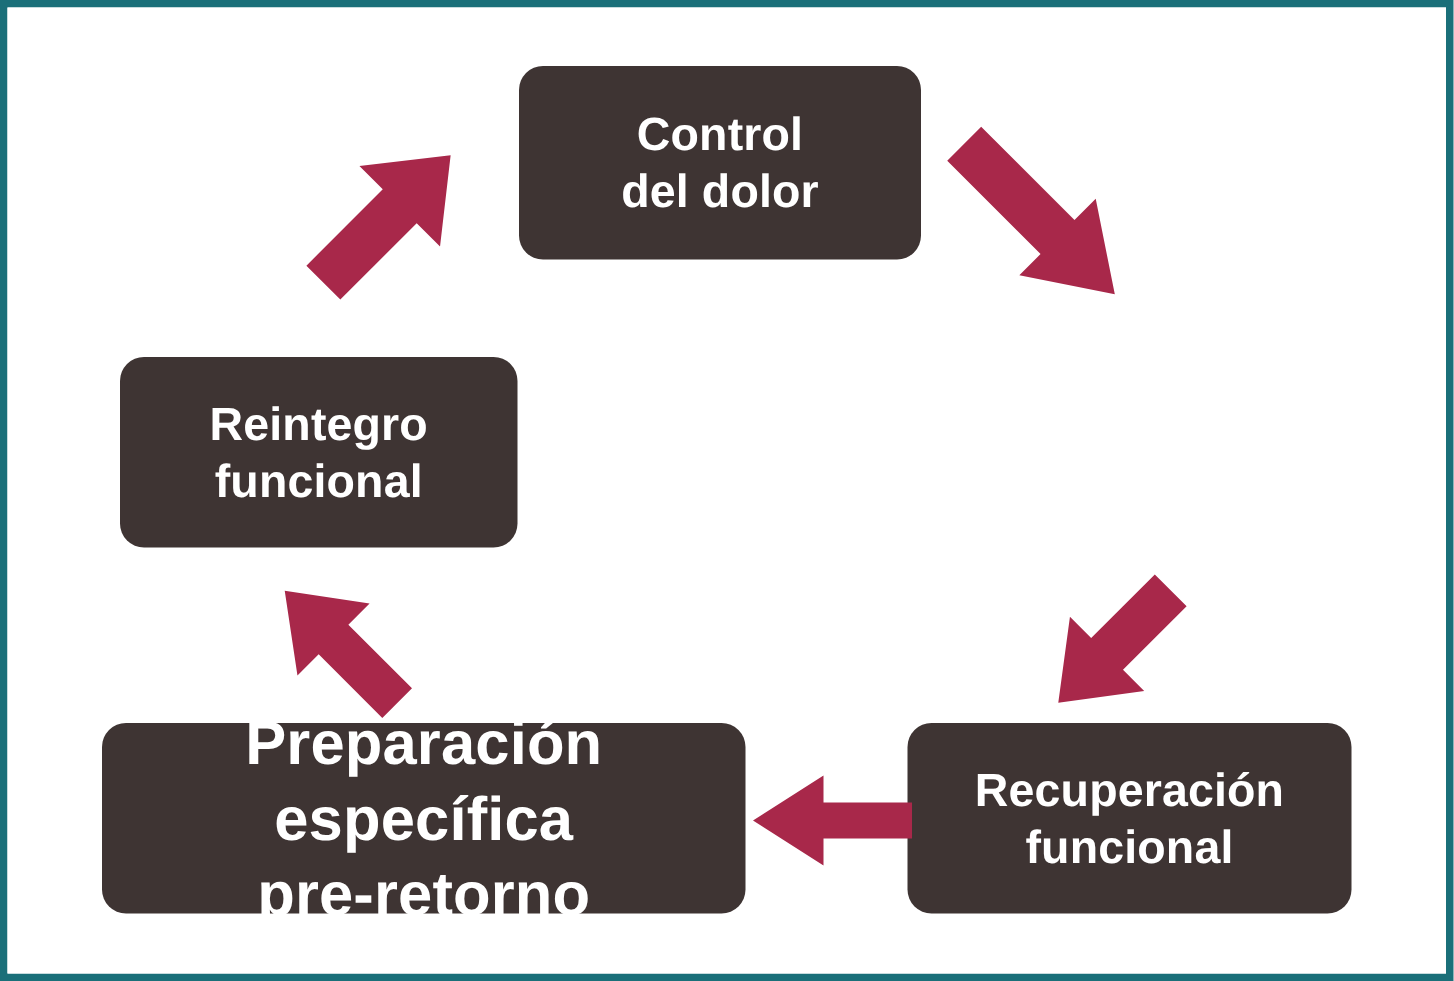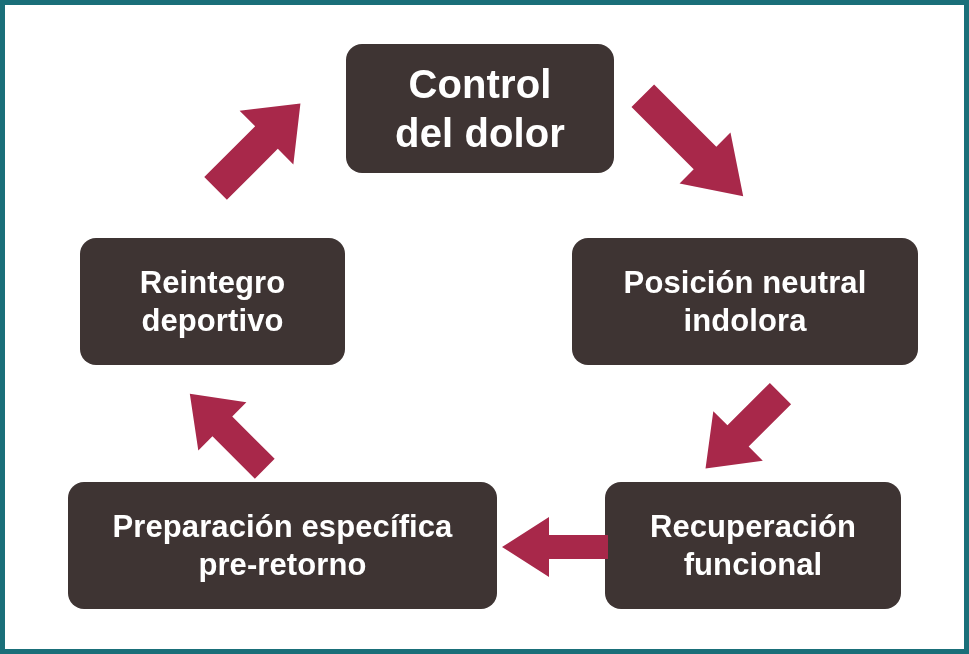--- a/index.html
+++ b/index.html
@@ -58,24 +58,24 @@
     font-weight: bold;
     line-height: 1.22;
     letter-spacing: 0.1px;
     padding: 4px 10px;
   }
   .node-label {
     display: block;
     white-space: pre-line;
   }
 
-  #node-control       { left: 346px; top: 44px;  width: 268px; height: 129px; font-size: 40px; }
+  #node-control       { left: 346px; top: 44px;  width: 268px; height: 129px; font-size: 31px; }
   #node-posicion      { left: 572px; top: 238px; width: 346px; height: 127px; font-size: 31px; }
   #node-recuperacion  { left: 605px; top: 482px; width: 296px; height: 127px; font-size: 31px; align-items: center; }
-  #node-preparacion   { left: 68px;  top: 482px; width: 429px; height: 127px; font-size: 31px; }
+  #node-preparacion   { left: 68px;  top: 482px; width: 429px; height: 127px; font-size: 41px; }
   #node-reintegro     { left: 80px;  top: 238px; width: 265px; height: 127px; font-size: 31px; }
 
   
   .arrow {
     position: absolute;
     pointer-events: none;
   }
   .arrow svg { display: block; overflow: visible; }
 
   #arrow-control-to-posicion   { left: 618px; top: 86px;  width: 150px; height: 120px; }
@@ -90,38 +90,34 @@
 <div id="canvas">
 
   <div class="frame-outer"></div>
   <div class="frame-inner"></div>
 
   <div class="node" id="node-control">
     <span class="node-label">Control
 del dolor</span>
   </div>
 
-  <div class="node" id="node-posicion">
-    <span class="node-label">Posición neutral
-indolora</span>
-  </div>
 
   <div class="node" id="node-recuperacion">
     <span class="node-label">Recuperación
 funcional</span>
   </div>
 
   <div class="node" id="node-preparacion">
     <span class="node-label">Preparación específica
 pre-retorno</span>
   </div>
 
   <div class="node" id="node-reintegro">
     <span class="node-label">Reintegro
-deportivo</span>
+funcional</span>
   </div>
 
   <div class="arrow" id="arrow-control-to-posicion">
     <svg viewBox="0 0 150 120" width="150" height="120" aria-hidden="true">
       <g transform="rotate(45 75 60)">
         <polygon points="4,44 92,44 92,24 146,60 92,96 92,76 4,76" fill="#a8284a"></polygon>
       </g>
     </svg>
   </div>
 

